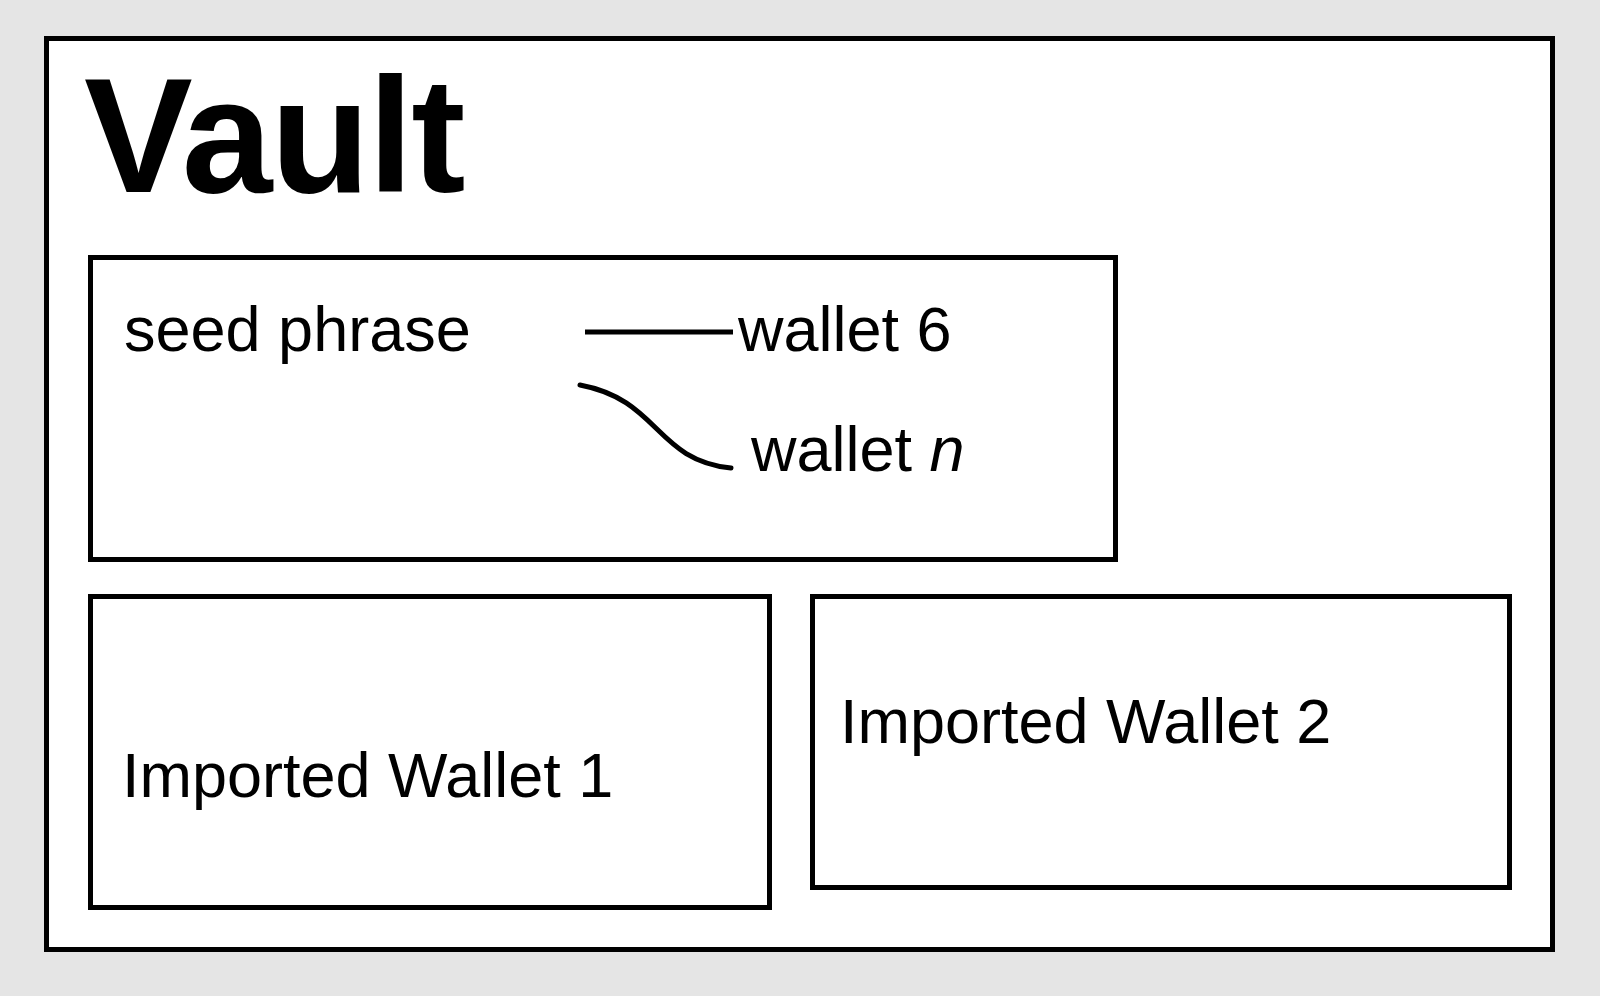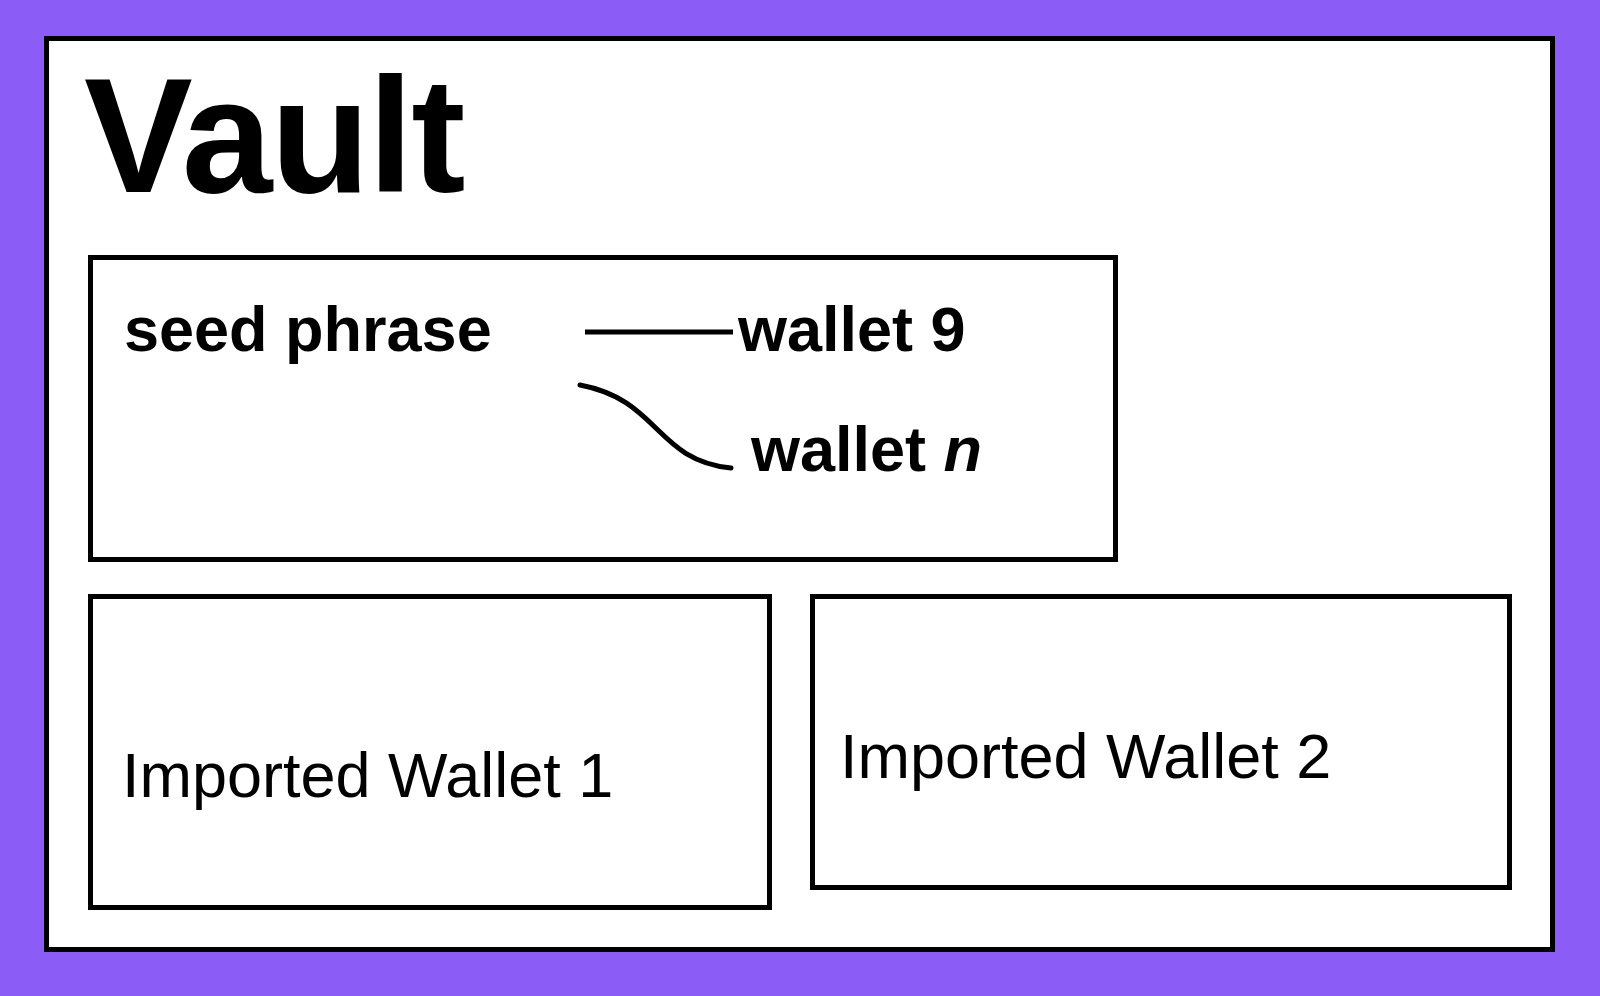--- a/index.html
+++ b/index.html
@@ -12,21 +12,21 @@
     height: 996px;
     overflow: hidden;
     font-family: "Liberation Sans", sans-serif;
     color: #000000;
   }
 
   #canvas {
     position: relative;
     width: 1600px;
     height: 996px;
-    background: #8b5cf6;
+    background: #e5e5e5;
   }
 
   
   .vault-frame {
     position: absolute;
     left: 44px;
     top: 36px;
     width: 1511px;
     height: 916px;
     box-sizing: border-box;
@@ -57,21 +57,21 @@
     border: 5px solid #000000;
     background: #ffffff;
   }
 
   
   .node-label {
     position: absolute;
     font-size: 63px;
     line-height: 1;
     white-space: nowrap;
-    font-weight: bold;
+    font-weight: normal;
   }
   .seed-phrase-label {
     left: 124px;
     top: 298px;
   }
   .wallet-1-label {
     left: 738px;
     top: 298px;
   }
   .wallet-n-label {
@@ -118,37 +118,37 @@
     line-height: 1;
     white-space: nowrap;
     font-weight: normal;
   }
   .imported-label-1 {
     left: 122px;
     top: 744px;
   }
   .imported-label-2 {
     left: 840px;
-    top: 725px;
+    top: 690px;
   }
 </style>
 </head>
 <body>
 
 <div id="canvas">
 
   <div class="vault-frame"></div>
 
   <div class="vault-title">Vault</div>
 
   <div class="seed-box"></div>
 
   <div class="node-label seed-phrase-label">seed phrase</div>
 
-  <div class="node-label wallet-1-label">wallet 9</div>
+  <div class="node-label wallet-1-label">wallet 6</div>
 
   <div class="node-label wallet-n-label"><span>wallet </span><span class="var">n</span></div>
 
   <svg class="connectors" viewBox="0 0 1600 996">
     <line x1="585" y1="332" x2="733" y2="332" stroke="#000000" stroke-width="5" stroke-linecap="butt"></line>
     <path d="M 580 385 C 660 400 655 460 731 468" fill="none" stroke="#000000" stroke-width="5" stroke-linecap="round"></path>
   </svg>
 
   <div class="imported-box imported-box-1"></div>
   <div class="imported-label imported-label-1">Imported Wallet 1</div>

